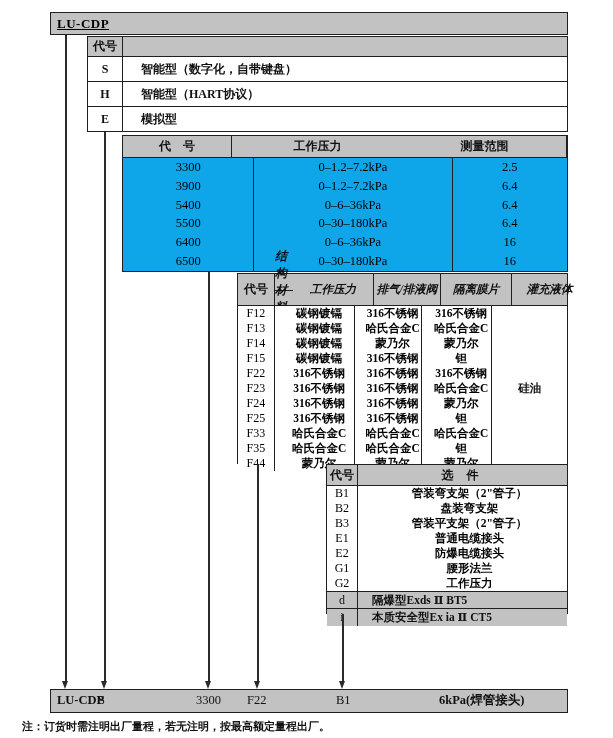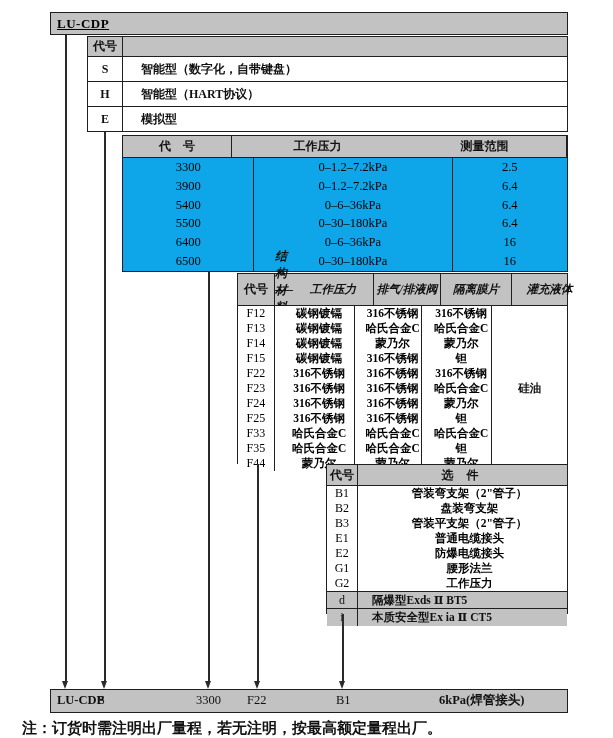--- a/index.html
+++ b/index.html
@@ -77,21 +77,21 @@
   .ex-bar{left:50px;top:689px;width:518px;height:24px;}
   .ex-bar span{position:absolute;top:0;height:21px;line-height:21px;font-size:12.5px;color:#111;}
   .ex-model{left:6px;font-weight:700;}
   .ex-type{left:47px;}
   .ex-range{left:145px;}
   .ex-mat{left:196px;}
   .ex-opt{left:285px;}
   .ex-factory{left:388px;font-weight:700;font-size:12px;}
 
   
-  .note{left:22px;top:719px;width:560px;font-weight:700;font-size:15px;color:#111;}
+  .note{left:22px;top:719px;width:560px;font-weight:700;font-size:11px;color:#111;}
 </style>
 </head>
 <body>
 
 <div class="abs grey bordered top-box">
   <span class="model">LU-CDP</span>
 </div>
 
 <div class="abs bordered tbl type-tbl">
   <div class="hdr-row">

